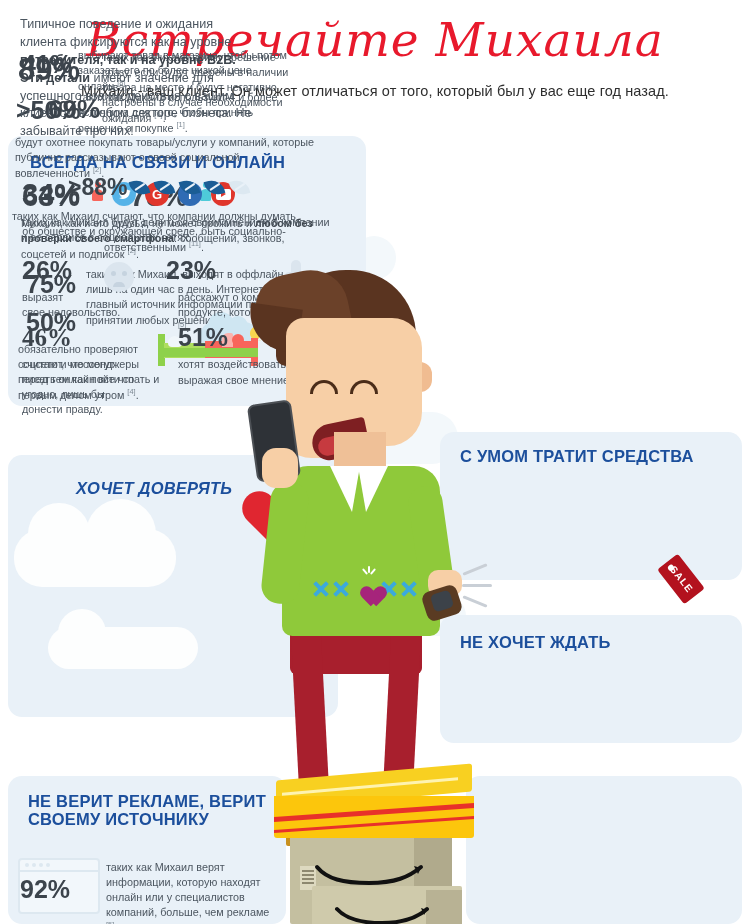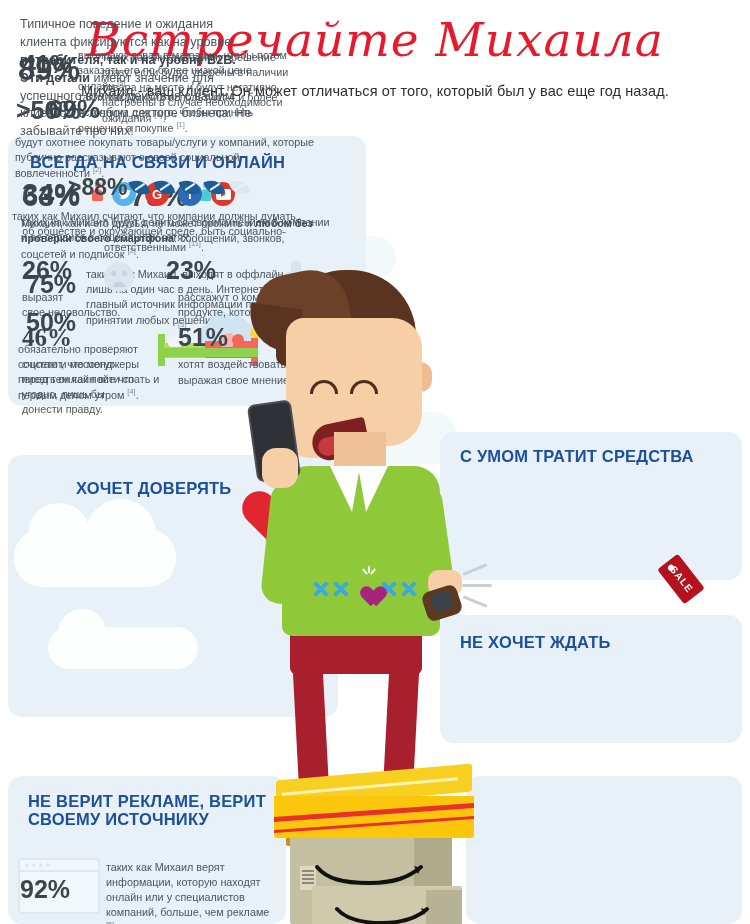--- a/index.html
+++ b/index.html
@@ -92,21 +92,21 @@
   #t51{position:absolute;left:178px;top:357px;width:165px;}
   .sadface{position:absolute;left:104px;top:262px;width:30px;height:30px;border-radius:50%;background:#dbe5ee;}
   .sadface i{position:absolute;width:5px;height:5px;border-radius:50%;background:#c6d3df;top:9px;}
   .sadface i.l{left:7px;} .sadface i.r{left:18px;}
   .sadface u{position:absolute;left:9px;top:20px;width:12px;height:5px;border-radius:6px 6px 0 0;background:#c6d3df;}
   .thumb{position:absolute;left:282px;top:260px;width:30px;height:32px;}
   .thumb .pad{position:absolute;left:3px;top:12px;width:22px;height:19px;background:#dbe5ee;border-radius:4px;}
   .thumb .up{position:absolute;left:9px;top:0;width:10px;height:16px;background:#dbe5ee;border-radius:5px 5px 0 0;}
 
   
-  #p3{left:8px;top:455px;width:330px;height:262px;}
+  #p3{left:8px;top:455px;width:330px;height:262px;font-style:italic;}
   #p3 .ptitle{position:absolute;left:68px;top:24px;}
   .heart{position:absolute;left:224px;top:14px;width:64px;height:58px;}
   .heart:before,.heart:after{content:"";position:absolute;top:0;width:34px;height:52px;
       background:#e02630;border-radius:18px 18px 0 0;}
   .heart:before{left:30px;transform:rotate(45deg);transform-origin:0 100%;}
   .heart:after{left:30px;transform:rotate(-45deg);transform-origin:100% 100%;}
   .cloudbig{position:absolute;left:6px;top:74px;width:162px;height:58px;background:#fdfefe;border-radius:28px;}
   .cloudbig:before{content:"";position:absolute;left:14px;top:-26px;width:62px;height:62px;background:#fdfefe;border-radius:50%;}
   .cloudbig:after{content:"";position:absolute;left:72px;top:-30px;width:70px;height:70px;background:#fdfefe;border-radius:50%;}
   #n69{position:absolute;left:48px;top:96px;font-size:26px;z-index:3;}

